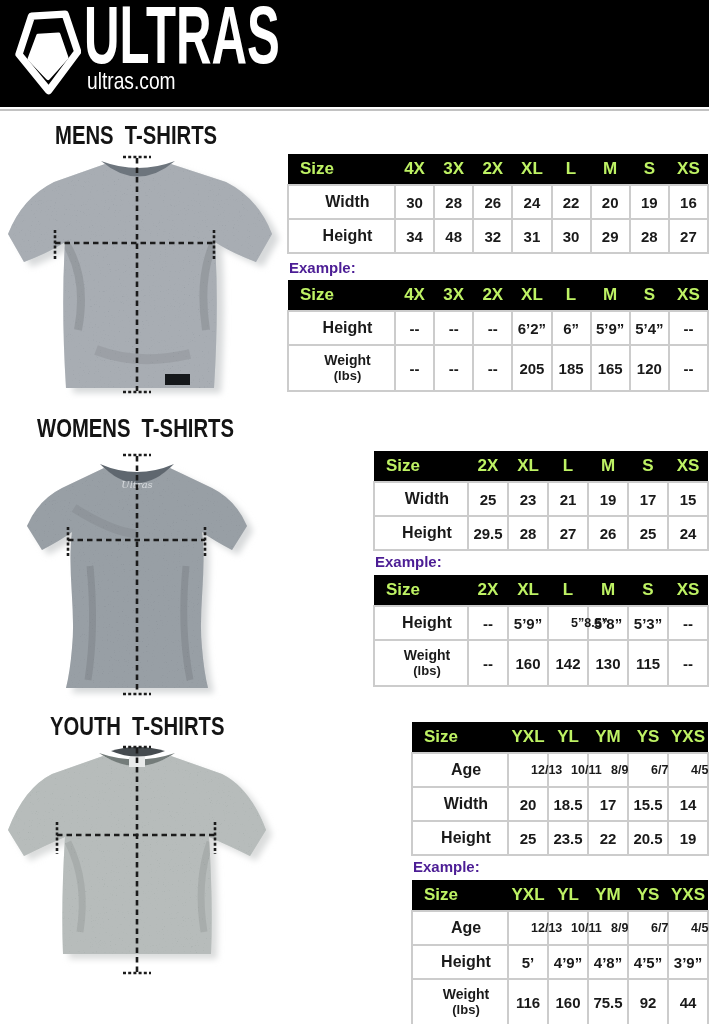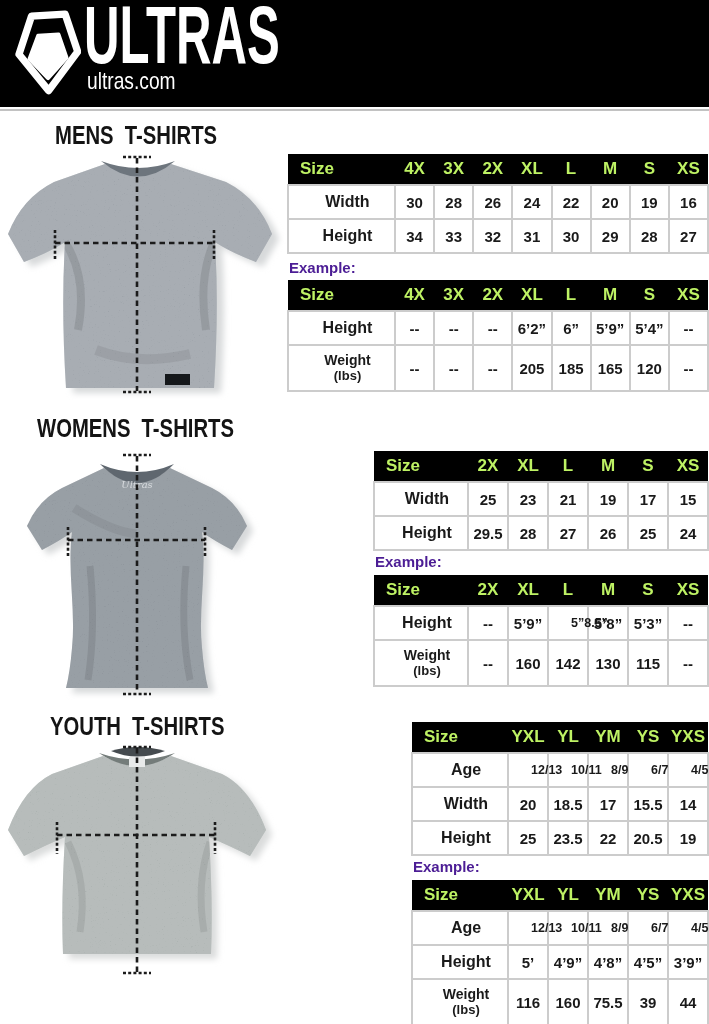--- a/index.html
+++ b/index.html
@@ -125,21 +125,21 @@
             <td>26</td>
             <td>24</td>
             <td>22</td>
             <td>20</td>
             <td>19</td>
             <td>16</td>
           </tr>
           <tr>
             <td class="lbl">Height</td>
             <td>34</td>
-            <td>33</td>
+            <td>48</td>
             <td>32</td>
             <td>31</td>
             <td>30</td>
             <td>29</td>
             <td>28</td>
             <td>27</td>
           </tr>
         </tbody>
       </table>
     <div class="ex-label" id="ex-mens">Example:</div>
@@ -392,20 +392,20 @@
             <td>4’9”</td>
             <td>4’8”</td>
             <td>4’5”</td>
             <td>3’9”</td>
           </tr>
           <tr class="wt">
             <td class="lbl">Weight<br><span class="sub">(lbs)</span></td>
             <td>116</td>
             <td>160</td>
             <td>75.5</td>
-            <td>39</td>
+            <td>92</td>
             <td>44</td>
           </tr>
         </tbody>
       </table>
   </section>
 
 </div>
 
 </body></html>

